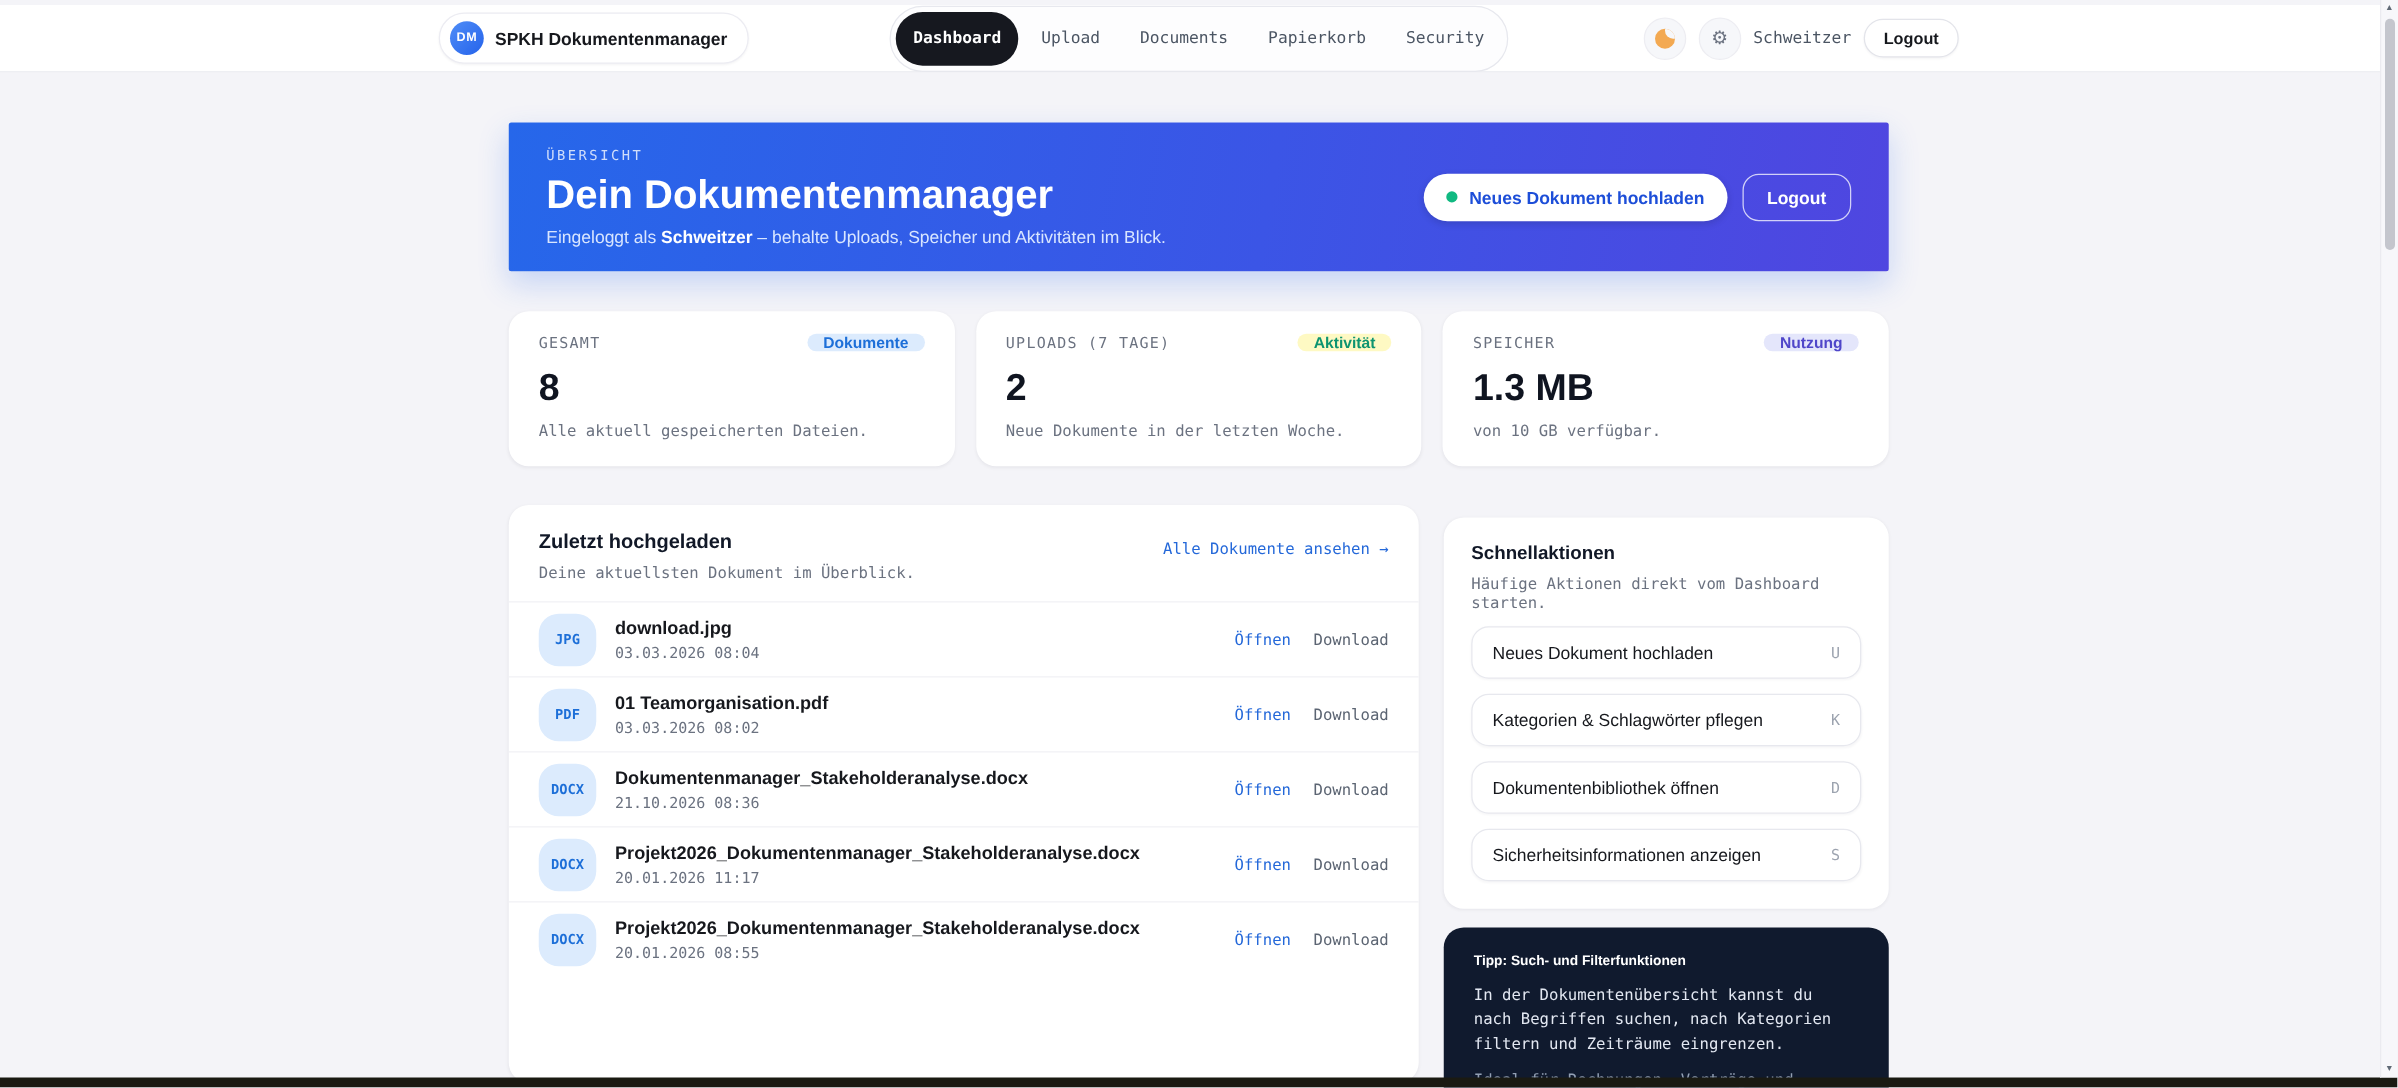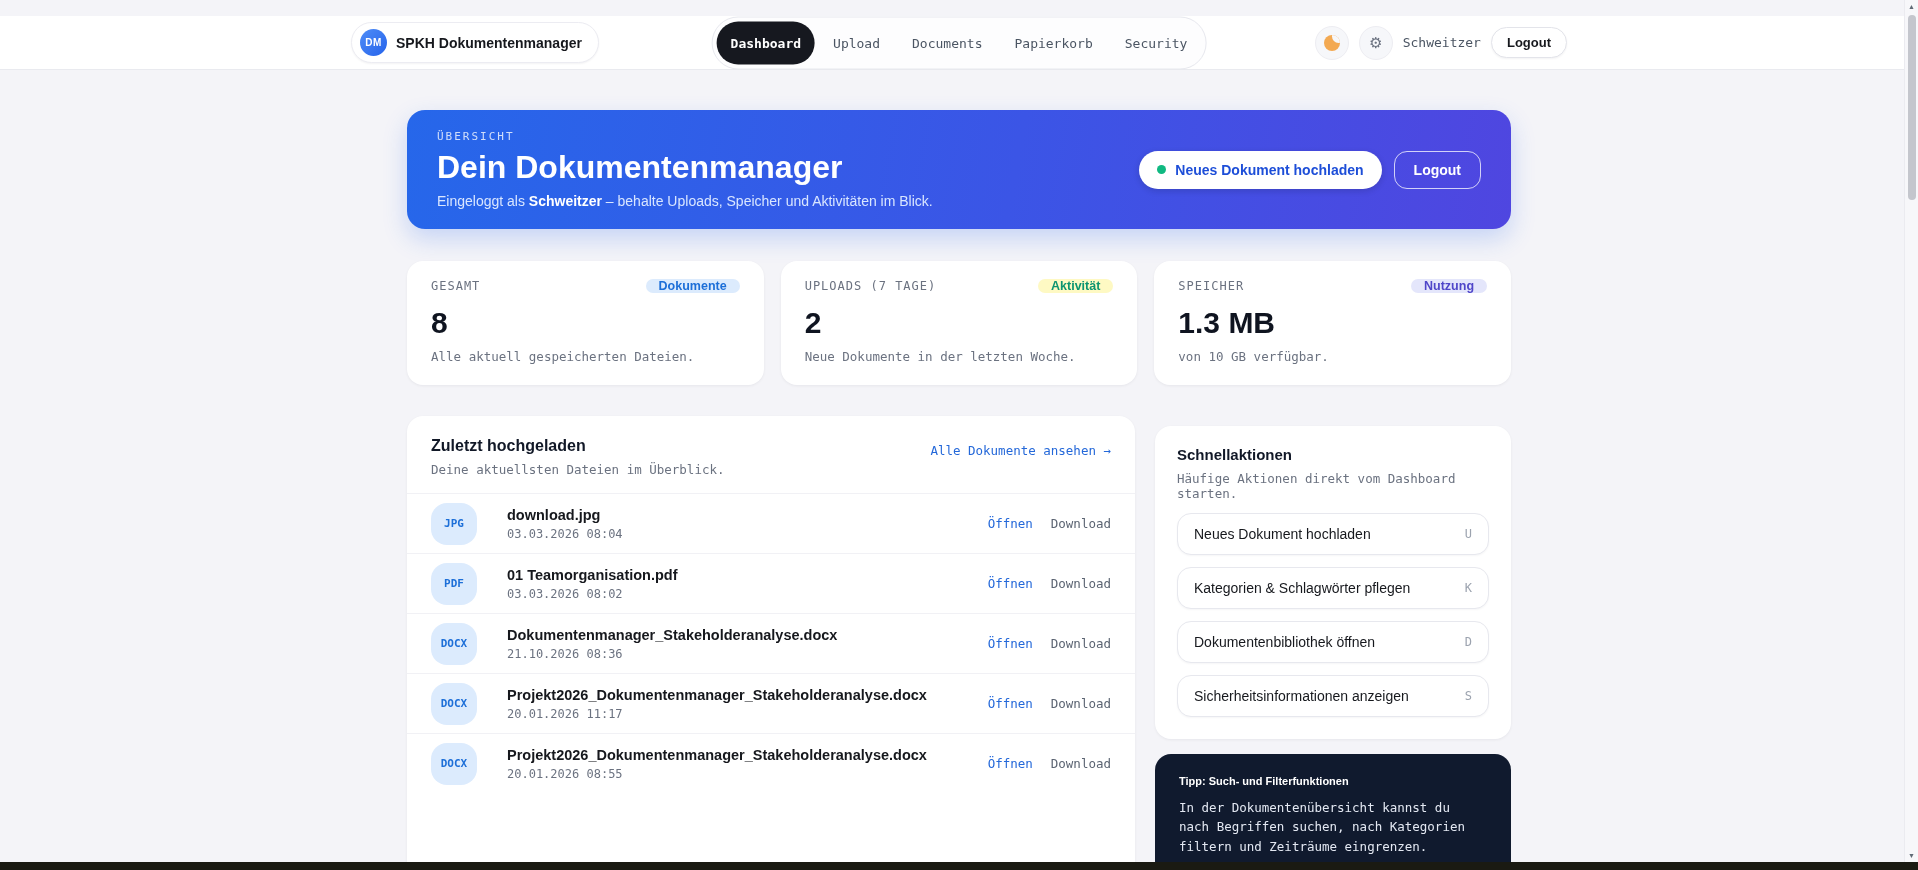--- a/index.html
+++ b/index.html
@@ -10,21 +10,21 @@
     color:#111827;
     position:relative;
   }
 
   
   .navbar {
     height:54px; background:#ffffff; border-bottom:1px solid #e9eaef;
     position:relative; z-index:5;
   }
   .navbar-inner {
-    width:1216px; margin:16px auto; height:100%;
+    width:1216px; margin:4px auto; height:100%;
     display:flex; align-items:center; justify-content:space-between; position:relative;
   }
   .brand-pill {
     display:flex; align-items:center; gap:9px;
     background:#ffffff; border:1px solid #ececf2; border-radius:999px;
     padding:6px 16px 6px 8px; box-shadow:0 1px 2px rgba(17,24,39,.05);
   }
   .brand-logo {
     width:27px; height:27px; border-radius:50%;
     background:linear-gradient(135deg,#4f8df7,#2563eb);
@@ -64,21 +64,21 @@
     background:#fff; border:1px solid #e3e4ea; border-radius:999px;
     padding:7px 15px; font-size:13px; font-weight:bold; color:#16181d; cursor:pointer;
     box-shadow:0 1px 2px rgba(17,24,39,.05);
   }
 
   
   .content { width:1104px; margin:0 auto; }
 
   
   .hero {
-    margin-top:40px; height:119px; border-radius:18px;
+    margin-top:40px; height:119px; border-radius:2px;
     background:linear-gradient(100deg,#2667ea 0%,#3b55e6 55%,#4f46e0 100%);
     padding:22px 30px; display:flex; align-items:center; justify-content:space-between;
     box-shadow:0 10px 24px rgba(37,99,235,.22);
   }
   .hero-eyebrow {
     font-family:"DejaVu Sans Mono", monospace;
     font-size:11px; color:rgba(255,255,255,.78); letter-spacing:2px;
   }
   .hero-title { font-size:32px; font-weight:bold; color:#ffffff; margin-top:6px; }
   .hero-sub { font-size:14px; color:#d9e6ff; margin-top:7px; }
@@ -134,21 +134,21 @@
   .recent-title { font-size:16px; font-weight:bold; color:#111827; }
   .recent-sub {
     font-family:"DejaVu Sans Mono", monospace;
     font-size:12.5px; color:#6b7280; margin-top:7px;
   }
   .view-all {
     font-family:"DejaVu Sans Mono", monospace;
     font-size:12.5px; color:#2468d9; cursor:pointer; margin-top:6px; white-space:nowrap;
   }
   .file-row {
-    display:flex; align-items:center; gap:30px;
+    display:flex; align-items:center; gap:15px;
     padding:10px 24px; border-top:1px solid #f1f1f5; height:60px;
   }
   .file-badge {
     min-width:46px; height:42px; border-radius:16px;
     background:#dcebfd; color:#1d6fd8;
     font-family:"DejaVu Sans Mono", monospace; font-size:11px; font-weight:bold;
     display:flex; align-items:center; justify-content:center; padding:0 6px;
   }
   .file-info { flex:1; min-width:0; }
   .file-name { font-size:14.5px; font-weight:bold; color:#16181d; }
@@ -296,21 +296,21 @@
     </div>
 
   </section>
 
   <div class="main">
 
     <section class="recent-panel">
       <div class="recent-header">
         <div>
           <div class="recent-title">Zuletzt hochgeladen</div>
-          <div class="recent-sub">Deine aktuellsten Dateien im Überblick.</div>
+          <div class="recent-sub">Deine aktuellsten Dokument im Überblick.</div>
         </div>
         <span class="view-all">Alle Dokumente ansehen →</span>
       </div>
 
       <div class="file-row">
         <span class="file-badge">JPG</span>
         <div class="file-info">
           <div class="file-name">download.jpg</div>
           <div class="file-date">03.03.2026 08:04</div>
         </div>

